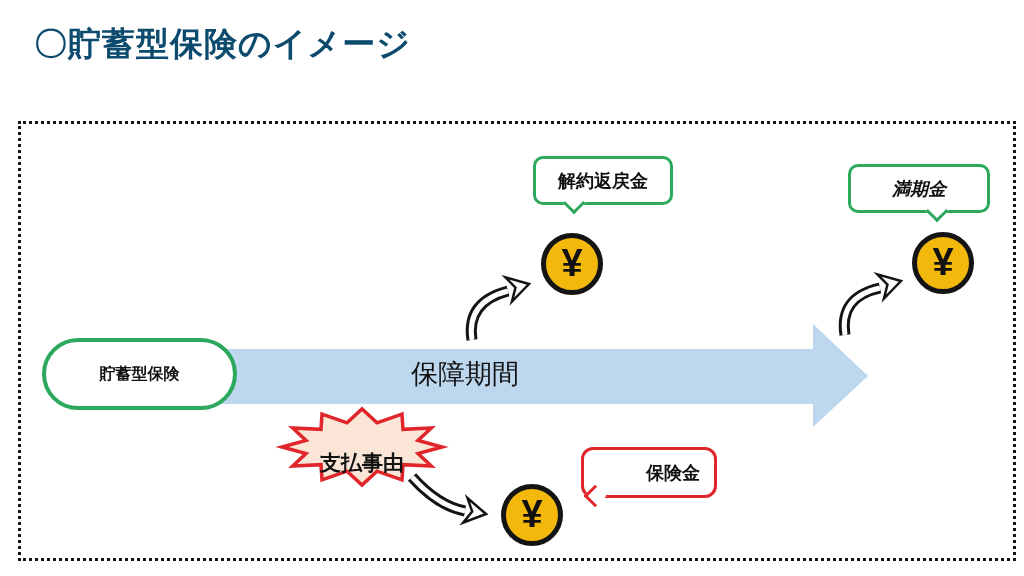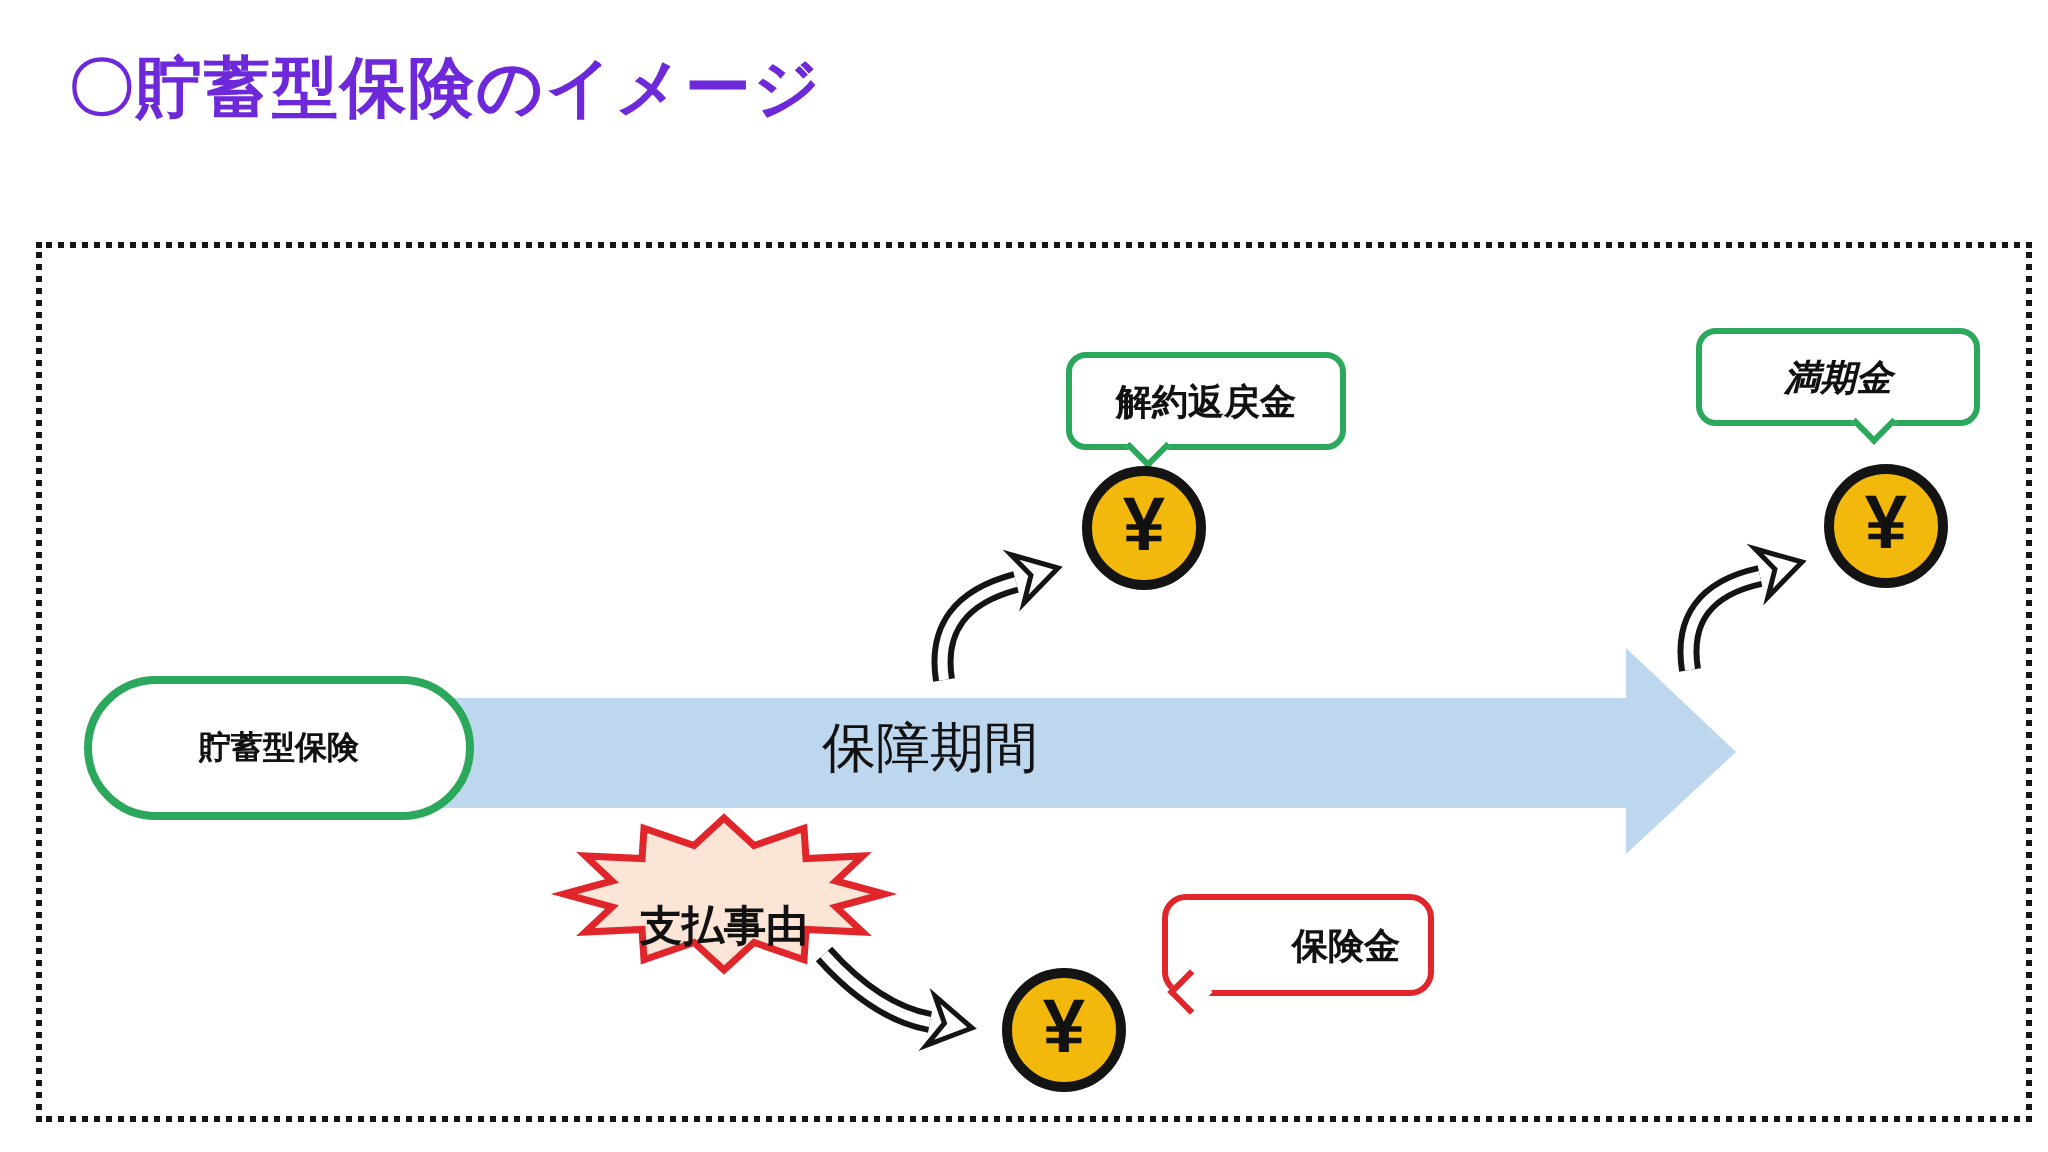--- a/index.html
+++ b/index.html
@@ -6,21 +6,21 @@
   body{
     width:1024px;height:576px;position:relative;overflow:hidden;
     background:#ffffff;
     font-family:"Liberation Sans","DejaVu Sans",sans-serif;
     color:#111;
   }
   .abs{position:absolute;}
   
   .page-title{
     left:34px;top:22px;
-    font-size:33px;font-weight:800;letter-spacing:1px;color:#6d28d9;
+    font-size:33px;font-weight:800;letter-spacing:1px;color:#0c4a6e;
   }
   
   .frame{
     left:18px;top:121px;width:992px;height:434px;
     border:3px dotted #151515;
   }
   
   .shape-layer{left:0;top:0;width:1024px;height:576px;}
   
   .pill{
@@ -36,21 +36,21 @@
     font-size:27px;font-weight:400;
   }
   
   .bubble{
     box-sizing:border-box;background:#fff;
     display:flex;align-items:center;justify-content:center;
     font-size:18px;font-weight:800;
   }
   .bubble-green{border:3px solid #2BA85C;border-radius:10px;}
   .bubble-red{border:3px solid #E0262B;border-radius:12px;padding-left:48px;}
-  .bubble-surrender{left:533px;top:176px;width:140px;height:49px;}
+  .bubble-surrender{left:533px;top:156px;width:140px;height:49px;}
   .bubble-maturity{left:848px;top:164px;width:142px;height:49px;font-style:italic;}
   .bubble-payout{left:581px;top:447px;width:136px;height:51px;}
   .tail{
     position:absolute;width:13px;height:13px;background:#fff;
     transform:rotate(45deg);
   }
   .tail-green{border-right:3px solid #2BA85C;border-bottom:3px solid #2BA85C;}
   .tail-red{border-left:3px solid #E0262B;border-bottom:3px solid #E0262B;}
   .bubble-surrender .tail{left:30px;bottom:-9px;}
   .bubble-maturity .tail{left:78px;bottom:-9px;}

